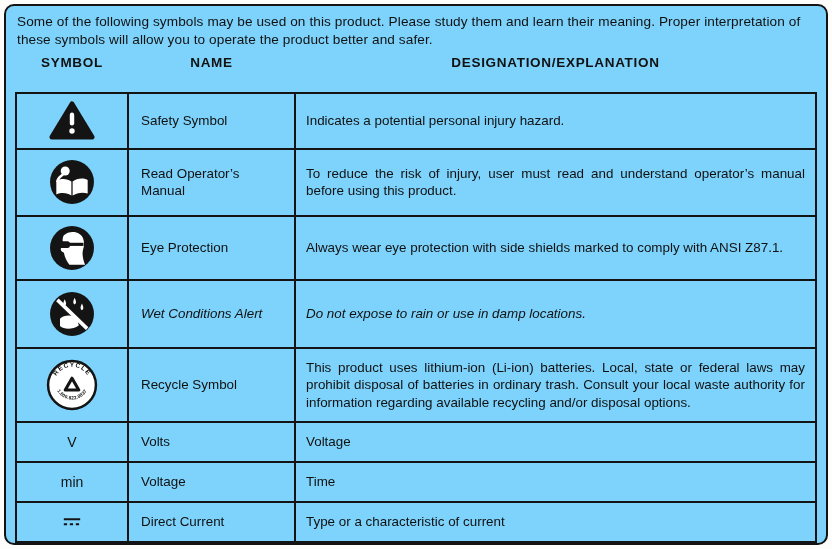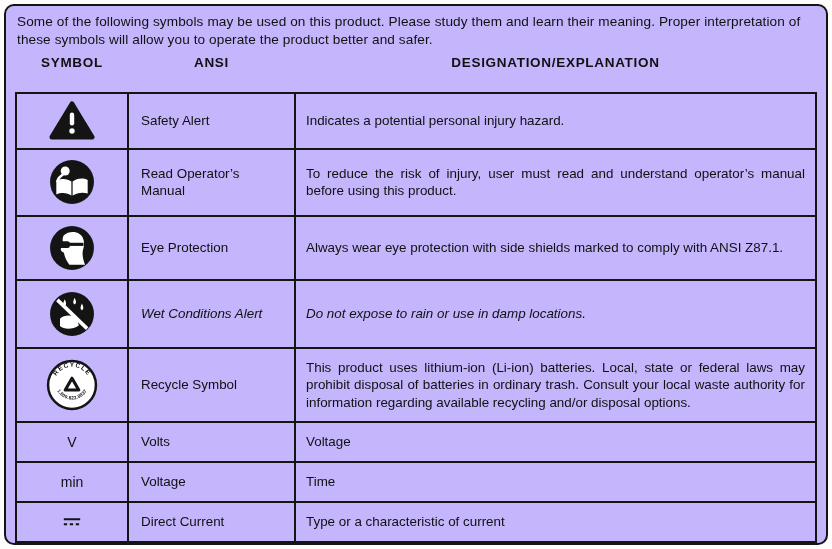--- a/index.html
+++ b/index.html
@@ -4,21 +4,21 @@
 <style>
   html, body { margin: 0; padding: 0; background: #ffffff; }
   .sheet {
     width: 832px; height: 549px; box-sizing: border-box;
     background: #fdfdfb; padding: 4px;
     font-family: "Liberation Sans", sans-serif; color: #111;
   }
   .page {
     box-sizing: border-box; height: 100%;
     border: 2px solid #141414; border-radius: 10px;
-    padding: 7px 9px 6px 9px; overflow: hidden; background: #c4b5fd;
+    padding: 7px 9px 6px 9px; overflow: hidden; background: #7dd3fc;
   }
   .intro { margin: 0 2px 3px 2px; font-size: 13.6px; line-height: 1.32; letter-spacing: 0.1px; }
   table.symbols { border-collapse: collapse; width: 100%; table-layout: fixed; }
   thead th {
     border: none; font-size: 13.5px; font-weight: bold; letter-spacing: 0.7px;
     padding: 3px 0 22px 0; text-align: center; color: #111;
   }
   .col-symbol { width: 112px; }
   .col-name  { width: 167px; }
   td { border: 2px solid #141414; font-size: 13.4px; vertical-align: middle; }
@@ -42,35 +42,35 @@
 
 <div class="sheet">
   <div class="page">
 
     <p class="intro">Some of the following symbols may be used on this product. Please study them and learn their meaning. Proper interpretation of these symbols will allow you to operate the product better and safer.</p>
 
     <table class="symbols">
       <thead>
         <tr>
           <th class="col-symbol">SYMBOL</th>
-          <th class="col-name">ANSI</th>
+          <th class="col-name">NAME</th>
           <th>DESIGNATION/EXPLANATION</th>
         </tr>
       </thead>
       <tbody>
 
         <tr>
           <td class="symbol">
             <svg width="46" height="41" viewBox="0 0 46 41">
               <path d="M23 4 L43 37 H3 Z" fill="#141414" stroke="#141414" stroke-width="5" stroke-linejoin="round"></path>
               <rect x="20.8" y="12.5" width="4.4" height="13" rx="2.2" fill="#fff"></rect>
               <circle cx="23" cy="31" r="2.7" fill="#fff"></circle>
             </svg>
           </td>
-          <td class="name">Safety Alert</td>
+          <td class="name">Safety Symbol</td>
           <td class="desc">Indicates a potential personal injury hazard.</td>
         </tr>
 
         <tr>
           <td class="symbol">
             <svg width="46" height="46" viewBox="0 0 44 44">
               <circle cx="22" cy="22" r="21" fill="#141414"></circle>
               <circle cx="15.5" cy="11.5" r="4.3" fill="#fff"></circle>
               <path d="M7 21 C12 18 18 19 21.4 21.6 L21.4 35 C18 32.5 12 31.5 7 34 Z" fill="#fff"></path>
               <path d="M37 20 C32 17.5 26.5 18.6 22.6 21.6 L22.6 35 C26.5 32.5 32 31.5 37 33 Z" fill="#fff"></path>

